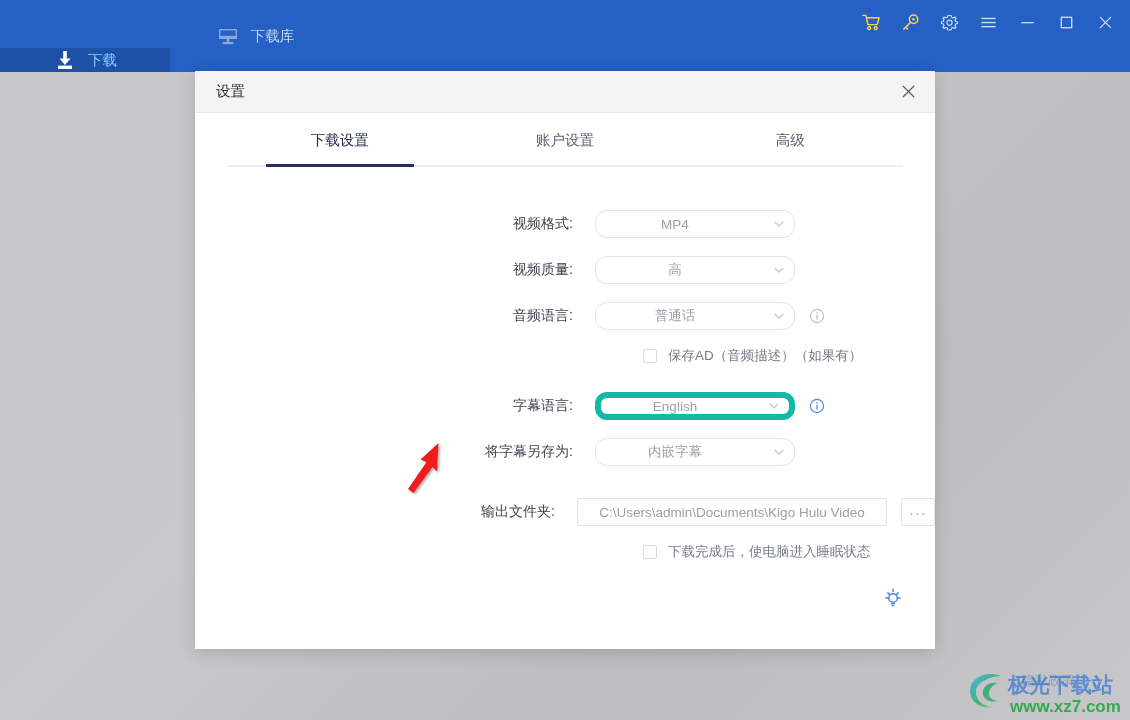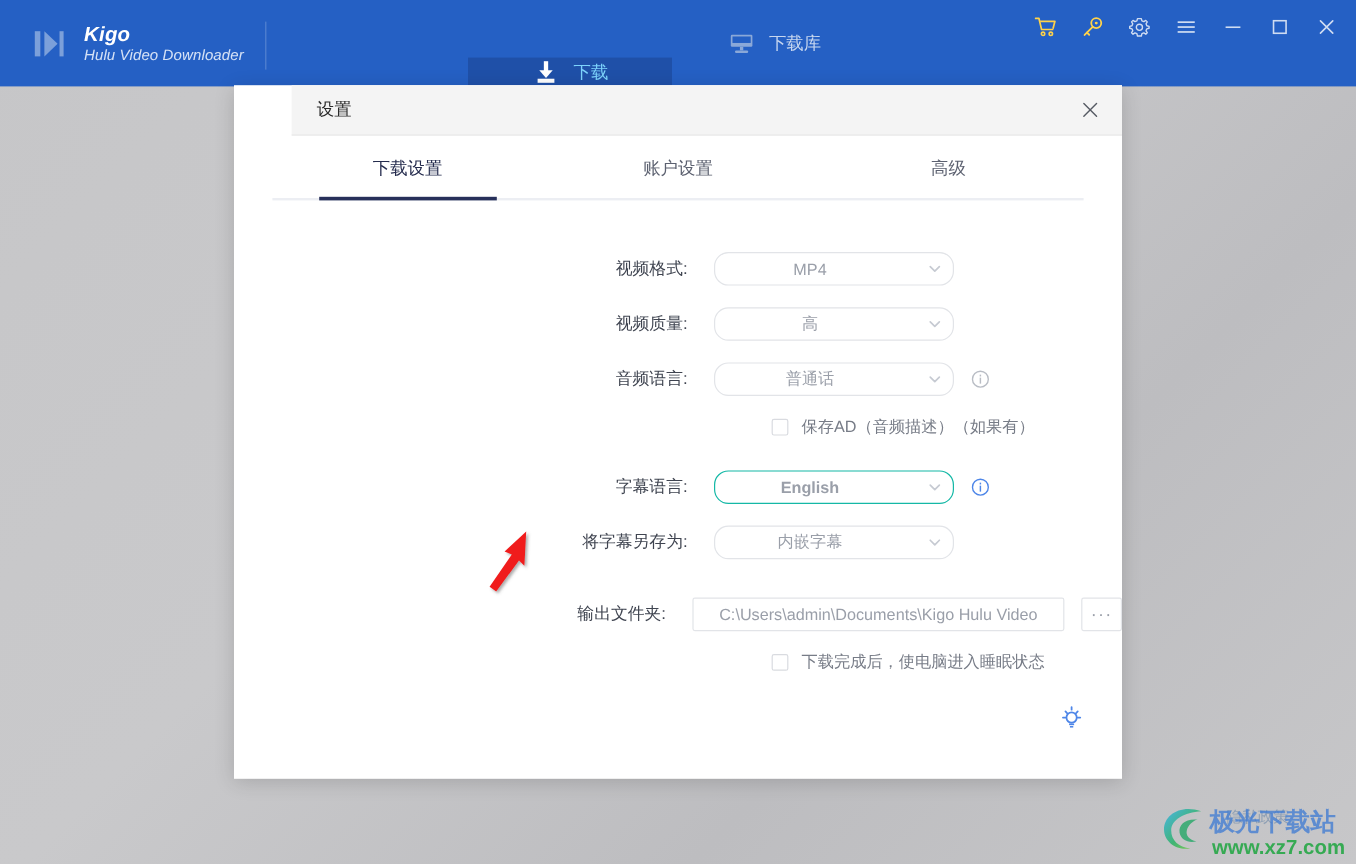--- a/index.html
+++ b/index.html
@@ -107,21 +107,20 @@
     box-shadow: 0 3px 16px rgba(0,0,0,0.16);
   }
 
   .dlg-head {
     height: 42px;
     background: #f4f4f4;
     border-bottom: 1px solid #e8e8e8;
     display: flex;
     align-items: center;
     padding: 0 14px 0 21px;
-    margin-left: 48px;
   }
   .dlg-title {
     font-size: 14.5px;
     color: #2b2b2b;
     font-weight: normal;
   }
   .dlg-close {
     margin-left: auto;
     width: 26px; height: 26px;
     display: flex; align-items: center; justify-content: center;
@@ -200,22 +199,21 @@
   .select .sval {
     flex: 1;
     text-align: center;
     font-size: 13.5px;
     color: #9a9fa9;
     padding-right: 18px;
     white-space: nowrap;
     overflow: hidden;
   }
   .select.focused {
-    border: 1px solid #14b8a6;
-    font-weight: bold;
+    border: 6px solid #14b8a6;
   }
 
   .chev { width: 14px; height: 14px; flex: 0 0 auto; }
 
   .infoicon { width: 16px; height: 16px; cursor: pointer; }
 
   .checkrow {
     display: flex;
     align-items: center;
     height: 34px;
@@ -318,33 +316,20 @@
     pointer-events: none;
   }
 </style>
 </head>
 <body>
 
 <div id="app">
 
   <div class="titlebar">
 
-    <div class="brand">
-      <div class="brand-logo">
-        <svg width="34" height="34" viewBox="0 0 34 34">
-          <rect x="5" y="7" width="4.6" height="21" fill="#7ca0da"></rect>
-          <path d="M13 7 L24 17.5 L13 28 Z" fill="#7ca0da"></path>
-          <rect x="25.6" y="7" width="3.4" height="21" fill="#7ca0da"></rect>
-        </svg>
-      </div>
-      <div class="brand-text">
-        <span class="brand-name">Kigo</span>
-        <span class="brand-sub">Hulu Video Downloader</span>
-      </div>
-    </div>
 
     <div class="navtabs">
       <div class="navtab active">
         <span class="ticon">
           <svg width="24" height="24" viewBox="0 0 24 24">
             <rect x="10.2" y="3" width="3.6" height="8.6" fill="#ffffff"></rect>
             <path d="M6.4 10.6 L12 17 L17.6 10.6 Z" fill="#ffffff"></path>
             <rect x="5" y="17.6" width="14" height="3.4" fill="#ffffff"></rect>
           </svg>
         </span>

